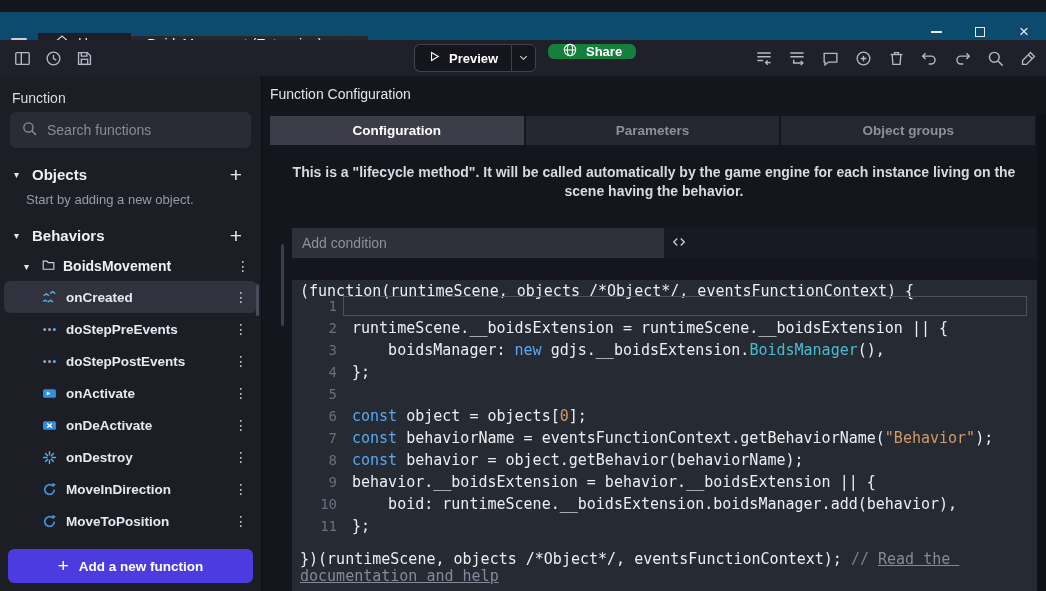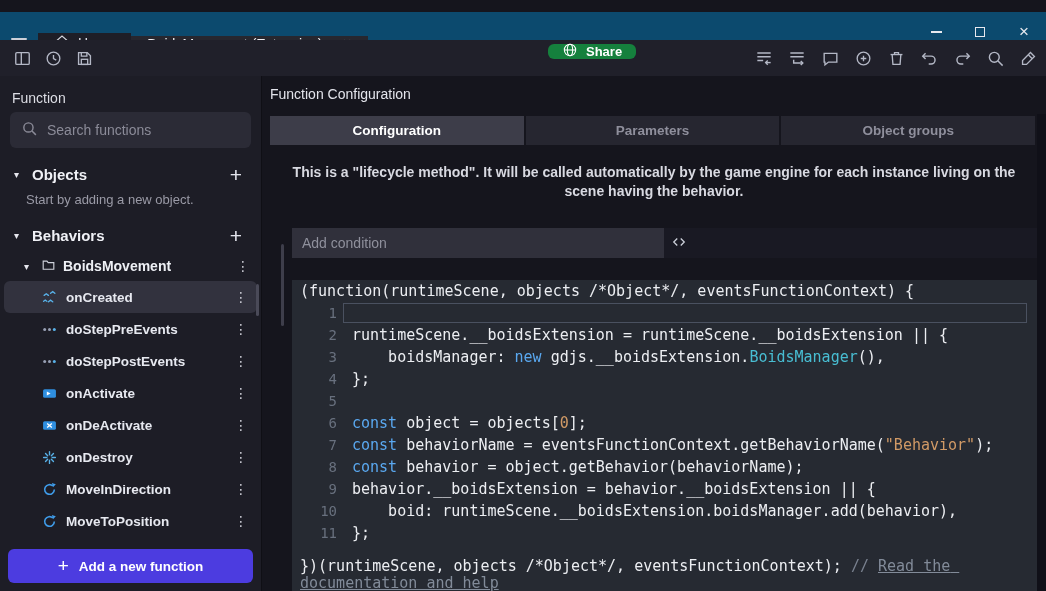--- a/index.html
+++ b/index.html
@@ -71,21 +71,21 @@
   .ev-row1 { display:flex; height:30px; }
   .ev-cond { width:372px; background:#30303b; color:#8f909c; font-size:14px; display:flex; align-items:center; padding-left:10px; flex:none; }
   .ev-js-head { flex:1; background:#191923; color:#edeef4; font-size:13.5px; display:flex; align-items:center; gap:8px; padding-left:8px; }
   .ev-row2 { height:22px; background:#191923; display:flex; align-items:center; }
   .ev-spacer { width:372px; flex:none; }
   .ev-action { color:#8f909c; font-size:13.5px; padding-left:8px; }
 
   
   .editor { position:absolute; top:52px; left:0; right:0; bottom:0; background:#262a32; overflow:hidden;
             font-family:"DejaVu Sans Mono","Liberation Mono",monospace; font-size:15px; color:#eceef2; }
-  .code-wrapper-line { height:22px; line-height:22px; padding-left:8px; white-space:pre; }
+  .code-wrapper-line { height:15px; line-height:22px; padding-left:8px; white-space:pre; }
   .code-line { display:flex; height:22px; line-height:22px; }
   .gutter { width:51px; flex:none; text-align:right; padding-right:6px; color:#68707e; font-size:14px; }
   .code-text { flex:1; white-space:pre; padding-left:9px; margin-right:10px; }
   .code-line.current .code-text { border:1px solid #4a5160; height:20px; margin-top:1px; }
   .tok-plain { color:#eceef2; }
   .tok-kw { color:#5aa8f0; }
   .tok-cls { color:#48bdd2; }
   .tok-str { color:#d19a66; }
   .tok-num { color:#d19a66; }
   .tok-cmt { color:#7a8290; }
@@ -142,20 +142,37 @@
           </svg>
         </div>
         <div class="icon-btn" data-interactable="true">
           <svg width="19" height="19" viewBox="0 0 24 24" fill="none" stroke="currentColor" stroke-width="1.7">
             <path d="M4.5 4.5h11l4 4v11h-15z"></path>
             <path d="M8 4.5v4.5h7V4.5"></path>
             <rect x="8" y="13" width="8" height="6.5"></rect>
           </svg>
         </div>
       </div>
+    <div class="preview-group" data-interactable="false">
+      <div class="preview-btn" data-interactable="true">
+        <span data-interactable="false">
+          <svg width="13" height="13" viewBox="0 0 24 24" fill="none" stroke="#fff" stroke-width="2">
+              <path d="M6.5 4.5v15l12.5-7.5z"></path>
+            </svg>
+        </span>
+        <span data-interactable="false">Preview</span>
+      </div>
+      <div class="preview-caret" data-interactable="true">
+        <span data-interactable="false">
+          <svg width="11" height="11" viewBox="0 0 24 24" fill="none" stroke="#d6d8e0" stroke-width="2.4">
+              <path d="M5 9l7 7 7-7"></path>
+            </svg>
+        </span>
+      </div>
+    </div>
     <div class="share-btn" data-interactable="true">
       <span data-interactable="false">
         <svg width="16" height="16" viewBox="0 0 24 24" fill="none" stroke="#fff" stroke-width="1.6">
             <circle cx="12" cy="12" r="8.5"></circle>
             <path d="M3.5 12h17"></path>
             <ellipse cx="12" cy="12" rx="4" ry="8.5"></ellipse>
           </svg>
       </span>
       <span data-interactable="false">Share</span>
     </div>

